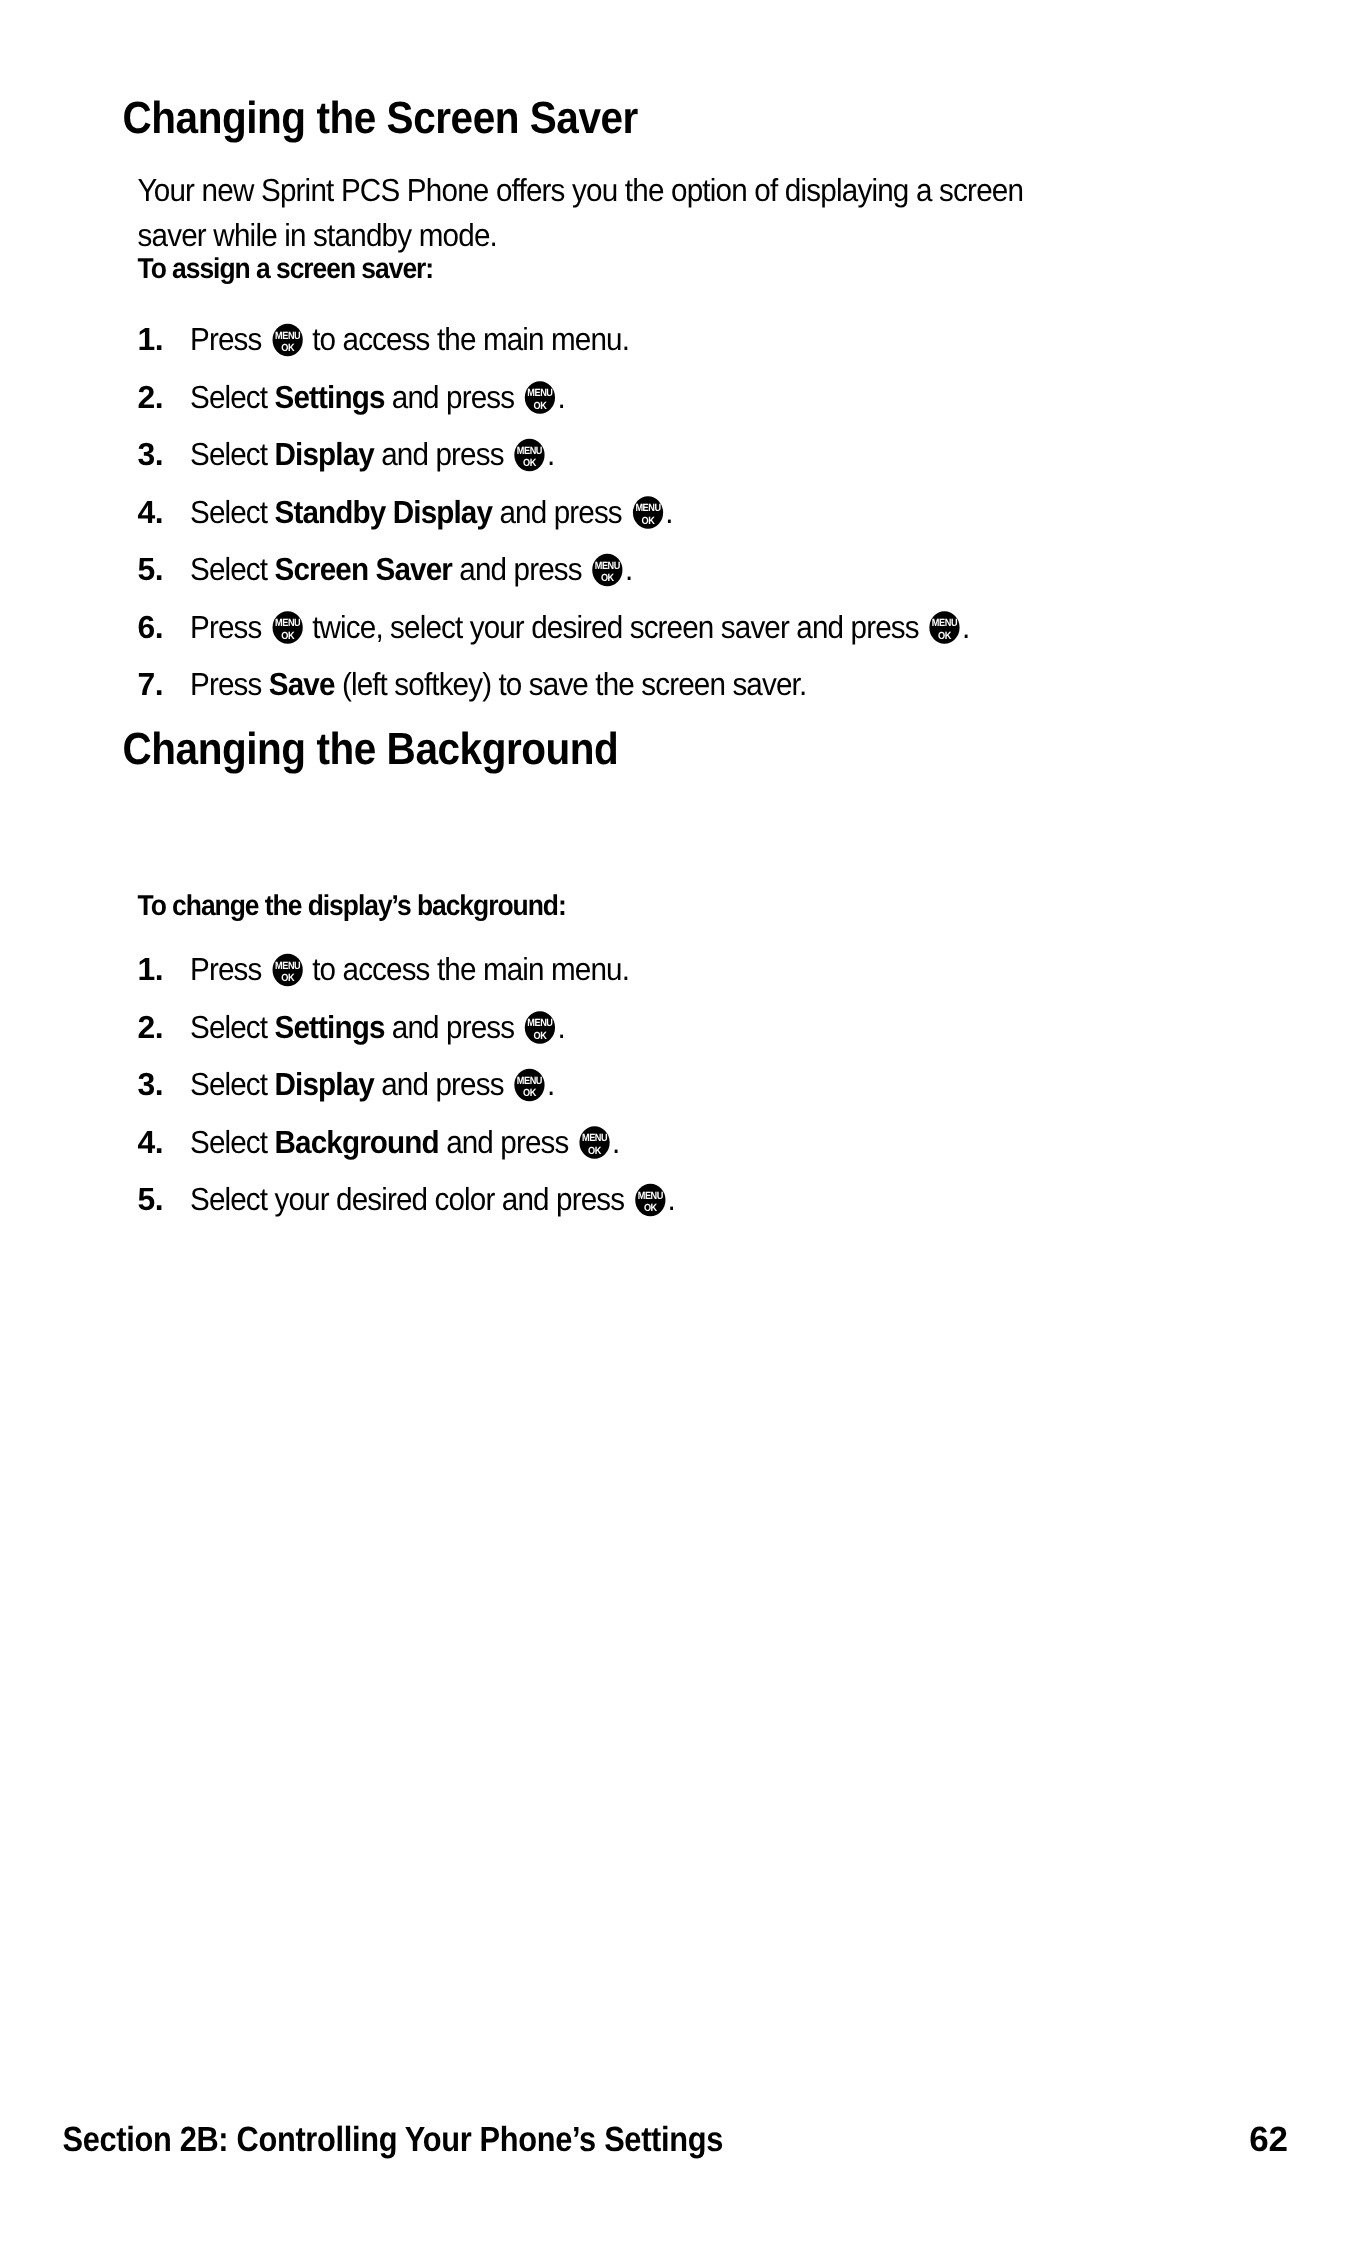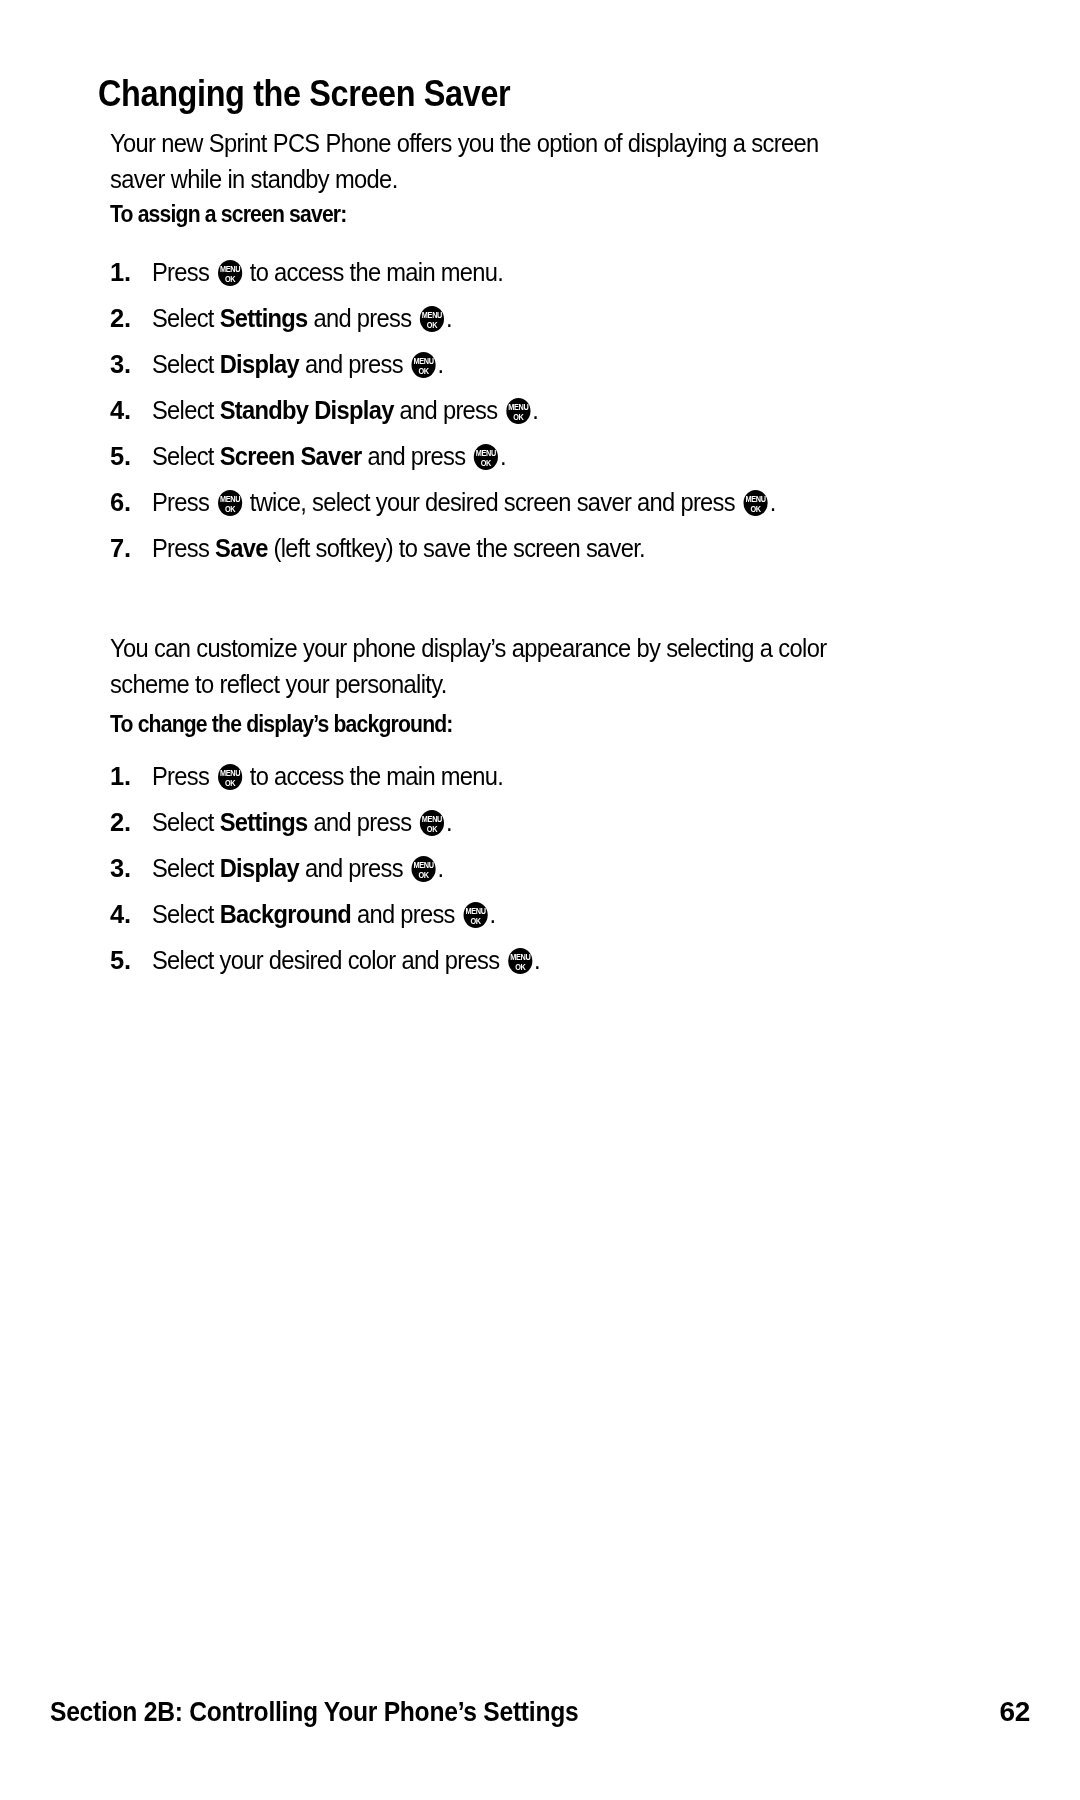--- a/index.html
+++ b/index.html
@@ -150,21 +150,21 @@
 </style>
 </head>
 <body>
 
 <div class="page">
 
   <div style="position:absolute; left:98px; top:73px;">
     <h1 class="section-heading">Changing the Screen Saver</h1>
   </div>
 
-  <div style="position:absolute; left:110px; top:125px; width:880px;">
+  <div style="position:absolute; left:110px; top:135px; width:880px;">
     <p class="body-para">
       <span>Your new Sprint PCS Phone offers you the option of displaying a screen</span><br>
       <span>saver while in standby mode.</span>
     </p>
   </div>
 
   <div style="position:absolute; left:110px; top:201px;">
     <h2 class="sub-heading">To assign a screen saver:</h2>
   </div>
 
@@ -202,27 +202,24 @@
       </li>
 
       <li>
         <span class="num">7.</span>
         <span class="txt"><span>Press </span><span class="b">Save</span><span> (left softkey) to save the screen saver.</span></span>
       </li>
 
     </ol>
   </div>
 
-
-  <div style="position:absolute; left:110px; top:630px; width:900px;">
-    <p class="body-para">
-      <span>You can customize your phone display’s appearance by selecting a color</span><br>
-      <span>scheme to reflect your personality.</span>
-    </p>
-  </div>
+  <div style="position:absolute; left:98px; top:578px;">
+    <h1 class="section-heading">Changing the Background</h1>
+  </div>
+
 
   <div style="position:absolute; left:110px; top:711px;">
     <h2 class="sub-heading">To change the display’s background:</h2>
   </div>
 
   <div style="position:absolute; left:110px; top:753px; width:900px;">
     <ol class="steps">
 
       <li>
         <span class="num">1.</span>

